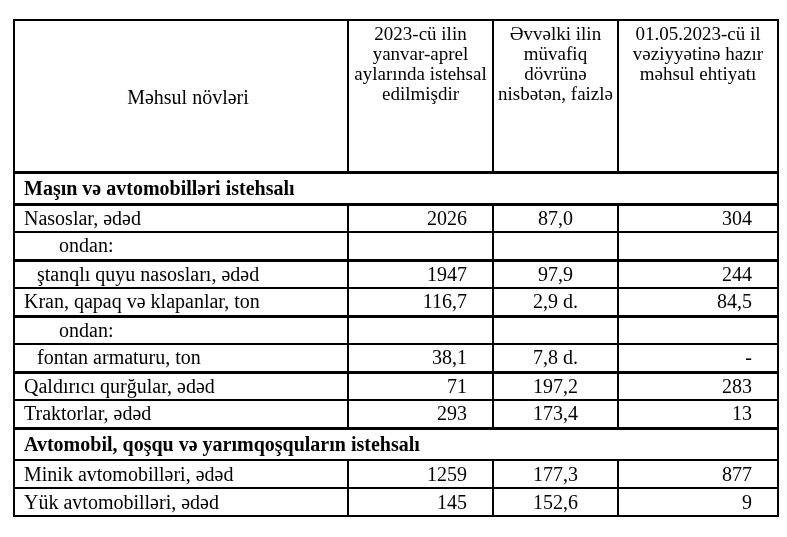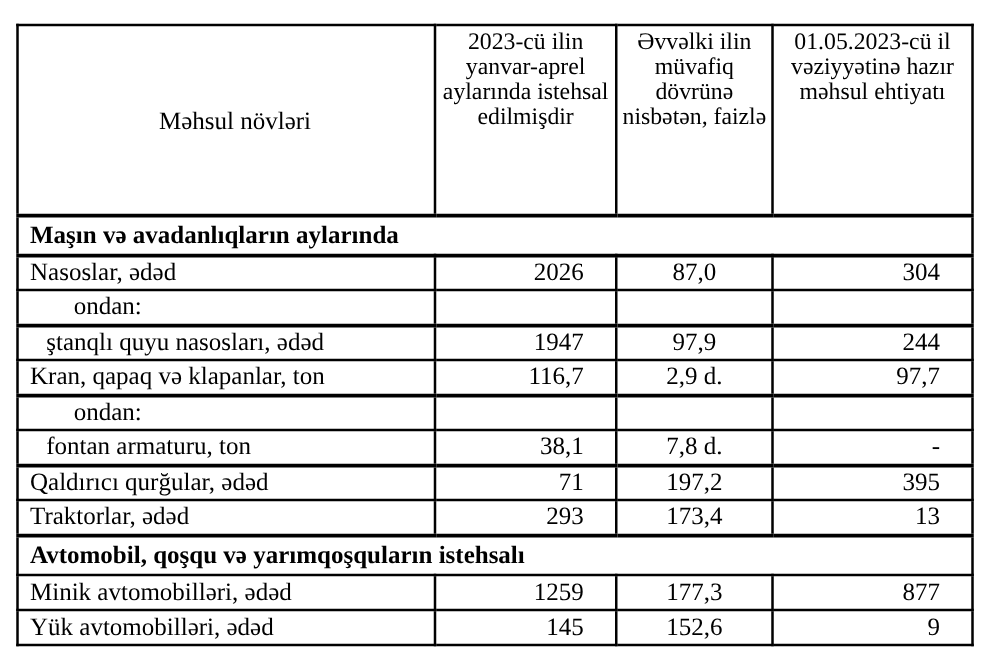--- a/index.html
+++ b/index.html
@@ -84,21 +84,21 @@
     <thead>
       <tr class="header-row bb3">
         <th class="c1">Məhsul növləri</th>
         <th class="c2">2023-cü ilin yanvar-aprel aylarında istehsal edilmişdir</th>
         <th class="c3">Əvvəlki ilin müvafiq dövrünə nisbətən, faizlə</th>
         <th class="c4">01.05.2023-cü il vəziyyətinə hazır məhsul ehtiyatı</th>
       </tr>
     </thead>
     <tbody>
       <tr class="section-row bb3">
-        <td colspan="4">Maşın və avadanlıqların aylarında</td>
+        <td colspan="4">Maşın və avtomobilləri istehsalı</td>
       </tr>
 
       <tr class="data-row">
         <td class="name">Nasoslar, ədəd</td>
         <td class="num">2026</td>
         <td class="pct">87,0</td>
         <td class="num">304</td>
       </tr>
 
       <tr class="data-row bb3">
@@ -112,42 +112,42 @@
         <td class="name ind1">ştanqlı quyu nasosları, ədəd</td>
         <td class="num">1947</td>
         <td class="pct">97,9</td>
         <td class="num">244</td>
       </tr>
 
       <tr class="data-row bb3">
         <td class="name">Kran, qapaq və klapanlar, ton</td>
         <td class="num">116,7</td>
         <td class="pct">2,9 d.</td>
-        <td class="num">97,7</td>
+        <td class="num">84,5</td>
       </tr>
 
       <tr class="data-row">
         <td class="name ind2">ondan:</td>
         <td class="num"></td>
         <td class="pct"></td>
         <td class="num"></td>
       </tr>
 
       <tr class="data-row bb3">
         <td class="name ind1">fontan armaturu, ton</td>
         <td class="num">38,1</td>
         <td class="pct">7,8 d.</td>
         <td class="num">-</td>
       </tr>
 
       <tr class="data-row">
         <td class="name">Qaldırıcı qurğular, ədəd</td>
         <td class="num">71</td>
         <td class="pct">197,2</td>
-        <td class="num">395</td>
+        <td class="num">283</td>
       </tr>
 
       <tr class="data-row bb3">
         <td class="name">Traktorlar, ədəd</td>
         <td class="num">293</td>
         <td class="pct">173,4</td>
         <td class="num">13</td>
       </tr>
 
       <tr class="section-row">

